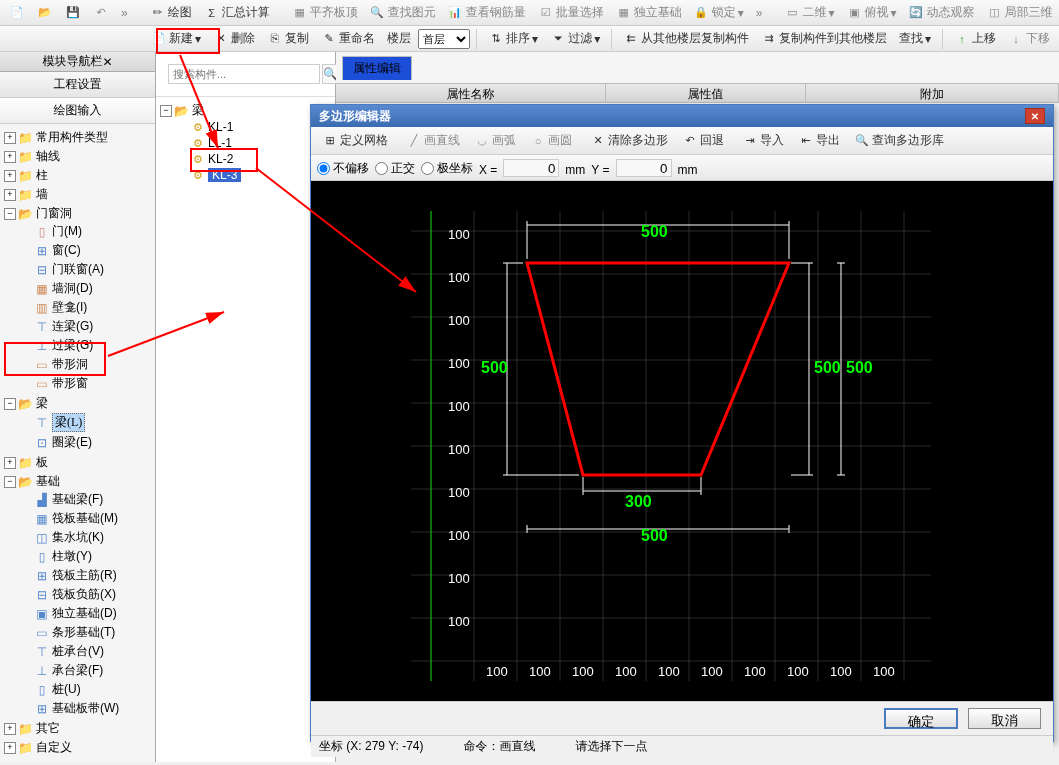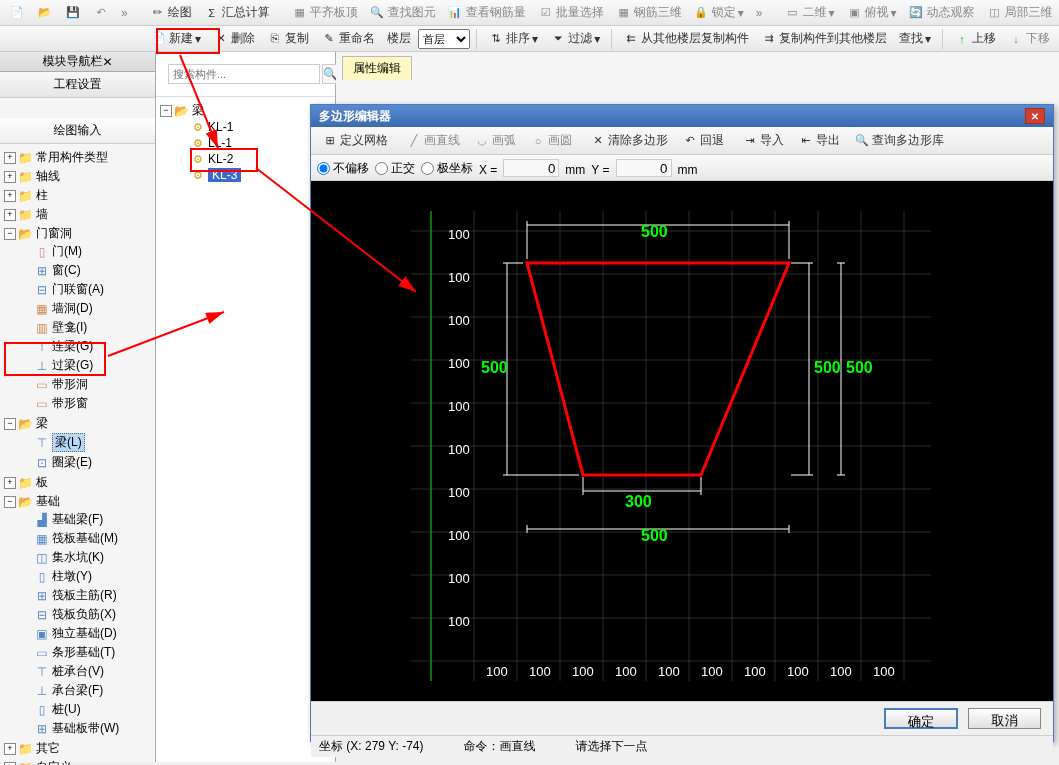--- a/index.html
+++ b/index.html
@@ -10,43 +10,43 @@
 .toolbar .sep { width: 1px; height: 20px; background: #ccc; margin: 0 4px; }
 .tb-btn { display: inline-flex; align-items: center; padding: 2px 4px; border: 1px solid transparent; color: #888; cursor: default; gap: 2px; white-space: nowrap; }
 .tb-btn.active { color: #333; }
 .tb-icon { width: 16px; height: 16px; display: inline-flex; align-items: center; justify-content: center; font-size: 11px; }
 
 
 .nav-panel { position: absolute; top: 52px; left: 0; width: 156px; height: 710px; background: #f5f5f5; border-right: 1px solid #aaa; }
 .nav-header { background: linear-gradient(#e8e8e8,#d8d8d8); border-bottom: 1px solid #aaa; padding: 2px 6px; height: 20px; display: flex; align-items: center; justify-content: center; font-size: 12px; }
 .nav-tabs { display: flex; flex-direction: column; }
 .nav-tab { background: linear-gradient(#f8f8f8,#e5e5e5); border-bottom: 1px solid #ccc; padding: 4px; text-align: center; cursor: pointer; }
-.nav-tab.active { background: linear-gradient(#fff,#eee); margin-top: 20px; }
+.nav-tab.active { background: linear-gradient(#fff,#eee); }
 
 .tree { padding: 4px 2px; height: 640px; overflow: auto; font-size: 12px; }
 .tree ul { list-style: none; padding-left: 16px; }
 .tree > ul { padding-left: 2px; }
 .tree li { padding: 1px 0; white-space: nowrap; }
 .tree .tnode { display: flex; align-items: center; gap: 2px; }
 .tree .exp { width: 12px; height: 12px; border: 1px solid #888; display: inline-flex; align-items: center; justify-content: center; font-size: 9px; background: #fff; cursor: pointer; line-height: 1; }
 .tree .noexp { width: 12px; display:inline-block; }
 .tree .ticon { width: 16px; height: 14px; display: inline-flex; align-items: center; justify-content: center; }
 .folder { color: #d4a017; }
-.tree .sel { background: #b8d8f8; border: 1px dotted #666; padding: 0 2px; }
+.tree .sel { background: #b8d8f8; border: 1px dotted #666; padding: 0 2px; font-family: Liberation Serif, serif; }
 
 
 .mid-panel { position: absolute; top: 52px; left: 156px; width: 180px; height: 710px; background: #fff; border-right: 1px solid #aaa; }
 .search-box { display: flex; padding: 12px; border-bottom: 1px solid #ddd; }
 .search-input { flex: 1; border: 1px solid #ccc; padding: 2px 4px; font-size: 11px; color: #aaa; height: 20px; }
 .search-btn { width: 22px; border: 1px solid #ccc; background: #f8f8f8; margin-left: 2px; display:flex; align-items:center; justify-content:center; }
 .gear { color: #d4a017; font-size: 11px; }
 
 
 .prop-panel { position: absolute; top: 52px; left: 336px; right: 0; height: 60px; background: #f5f5f5; }
-.prop-tab { display: inline-block; background: #fef9c3; border: 1px solid #bbb; border-bottom: none; padding: 3px 10px; margin: 4px 0 0 6px; }
+.prop-tab { display: inline-block; background: #1d4ed8; border: 1px solid #bbb; border-bottom: none; padding: 3px 10px; margin: 4px 0 0 6px; }
 .prop-headers { background: linear-gradient(#e8e8e8,#d4d4d4); border-top:1px solid #bbb; border-bottom: 1px solid #bbb; display: flex; height: 20px; margin-top: 3px; }
 .prop-headers div { border-right: 1px solid #bbb; padding: 2px 8px; text-align: center; }
 
 
 .dialog { position: absolute; top: 104px; left: 310px; width: 744px; height: 638px; background: #f0f0f0; border: 1px solid #4a7ac0; box-shadow: 2px 2px 6px rgba(0,0,0,0.3); }
 .dlg-title { background: linear-gradient(#5a8ad0, #3a6ab0); color: #fff; padding: 4px 8px; font-weight: bold; display: flex; justify-content: space-between; align-items: center; height: 22px; }
 .dlg-title .close { background: #d04030; color: #fff; width: 20px; height: 16px; display: flex; align-items: center; justify-content: center; font-size: 10px; cursor: pointer; border:1px solid #a03020;}
 .dlg-toolbar { background: linear-gradient(#fafafa,#e8e8e8); border-bottom: 1px solid #ccc; padding: 3px 6px; display: flex; align-items: center; gap: 4px; height: 28px; }
 .dlg-toolbar2 { background: linear-gradient(#fafafa,#e8e8e8); border-bottom: 1px solid #ccc; padding: 3px 6px; display: flex; align-items: flex-end; gap: 6px; height: 26px; }
 .radio-row { display: inline-flex; align-items: center; gap: 3px; font-size: 12px; }
@@ -102,21 +102,21 @@
   <span class="tb-btn">
       <span class="tb-icon">📊</span>
       <span>查看钢筋量</span>
     </span>
   <span class="tb-btn">
       <span class="tb-icon">☑</span>
       <span>批量选择</span>
     </span>
   <span class="tb-btn">
       <span class="tb-icon">▦</span>
-      <span>钢筋三维</span>
+      <span>独立基础</span>
     </span>
   <span class="tb-btn"><span class="tb-icon">🔒</span><span>锁定</span> ▾</span>
   <span class="tb-btn">»</span>
   <span class="sep"></span>
   <span class="tb-btn"><span class="tb-icon">▭</span><span>二维</span> ▾</span>
   <span class="tb-btn"><span class="tb-icon">▣</span><span>俯视</span> ▾</span>
   <span class="tb-btn">
       <span class="tb-icon">🔄</span>
       <span>动态观察</span>
     </span>
@@ -464,20 +464,25 @@
               </span>
             </li>
         </ul>
       </li>
     </ul>
   </div>
 </div>
 
 <div class="prop-panel">
   <div class="prop-tab">属性编辑</div>
+  <div class="prop-headers">
+    <div style="flex:0 0 270px">属性名称</div>
+    <div style="flex:0 0 200px">属性值</div>
+    <div style="flex:1">附加</div>
+  </div>
 </div>
 
 <div class="dialog">
   <div class="dlg-title">
     <span>多边形编辑器</span>
     <span class="close">✕</span>
   </div>
   <div class="dlg-toolbar">
     <span class="tb-btn active">
         <span class="tb-icon">⊞</span>

